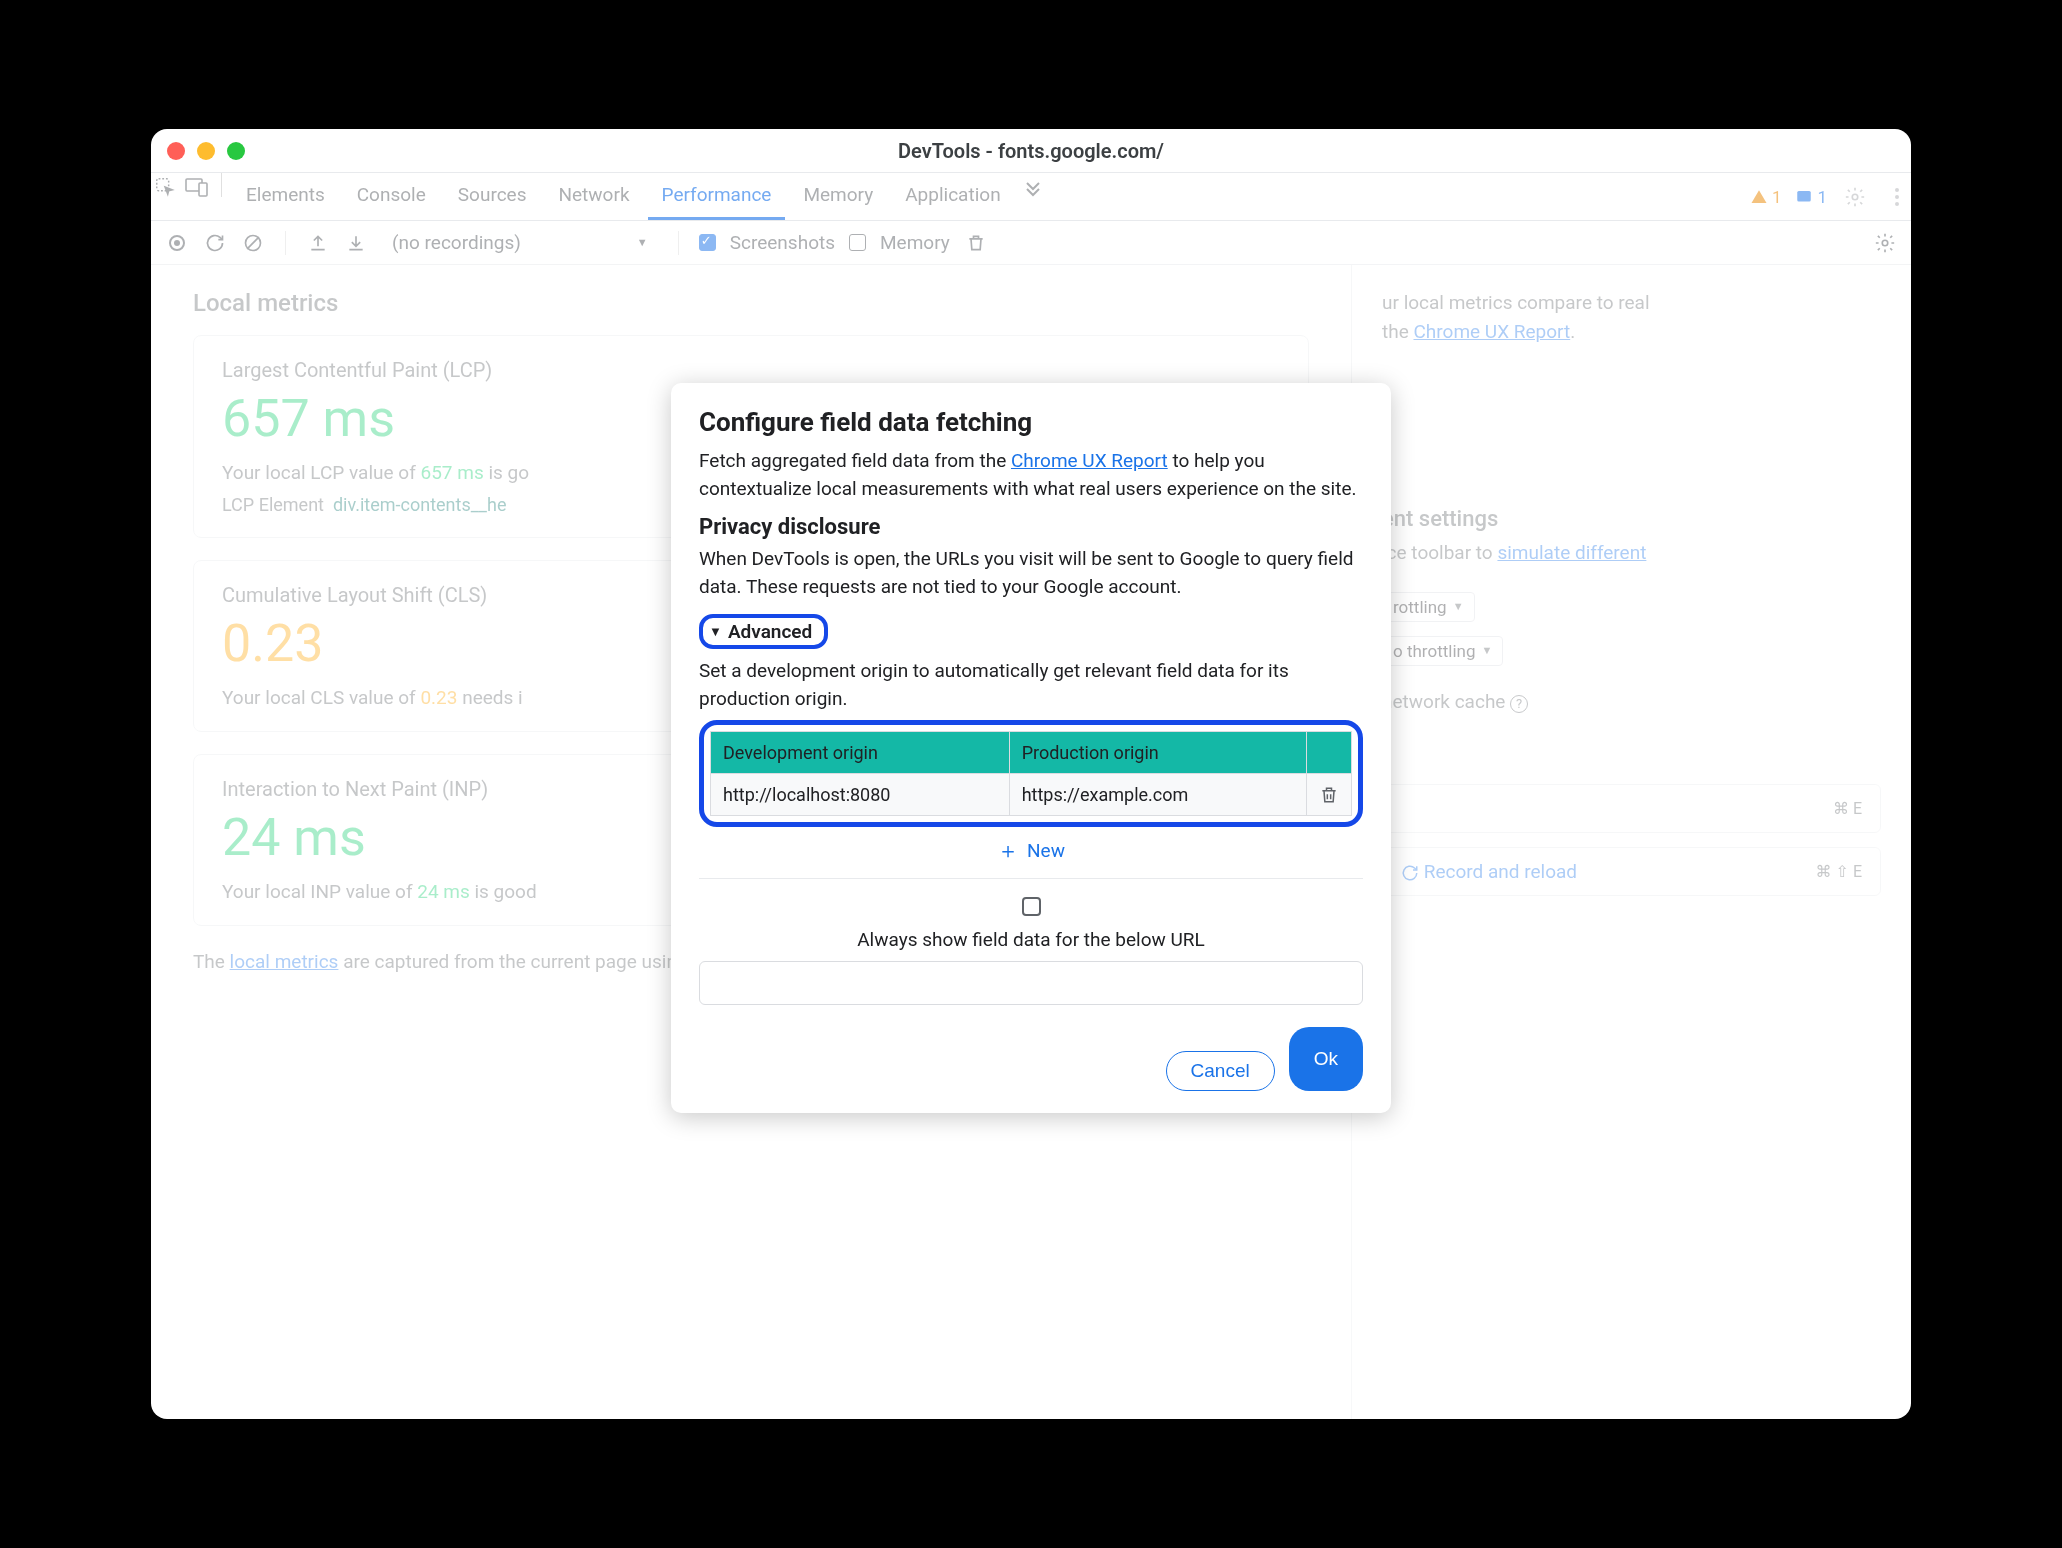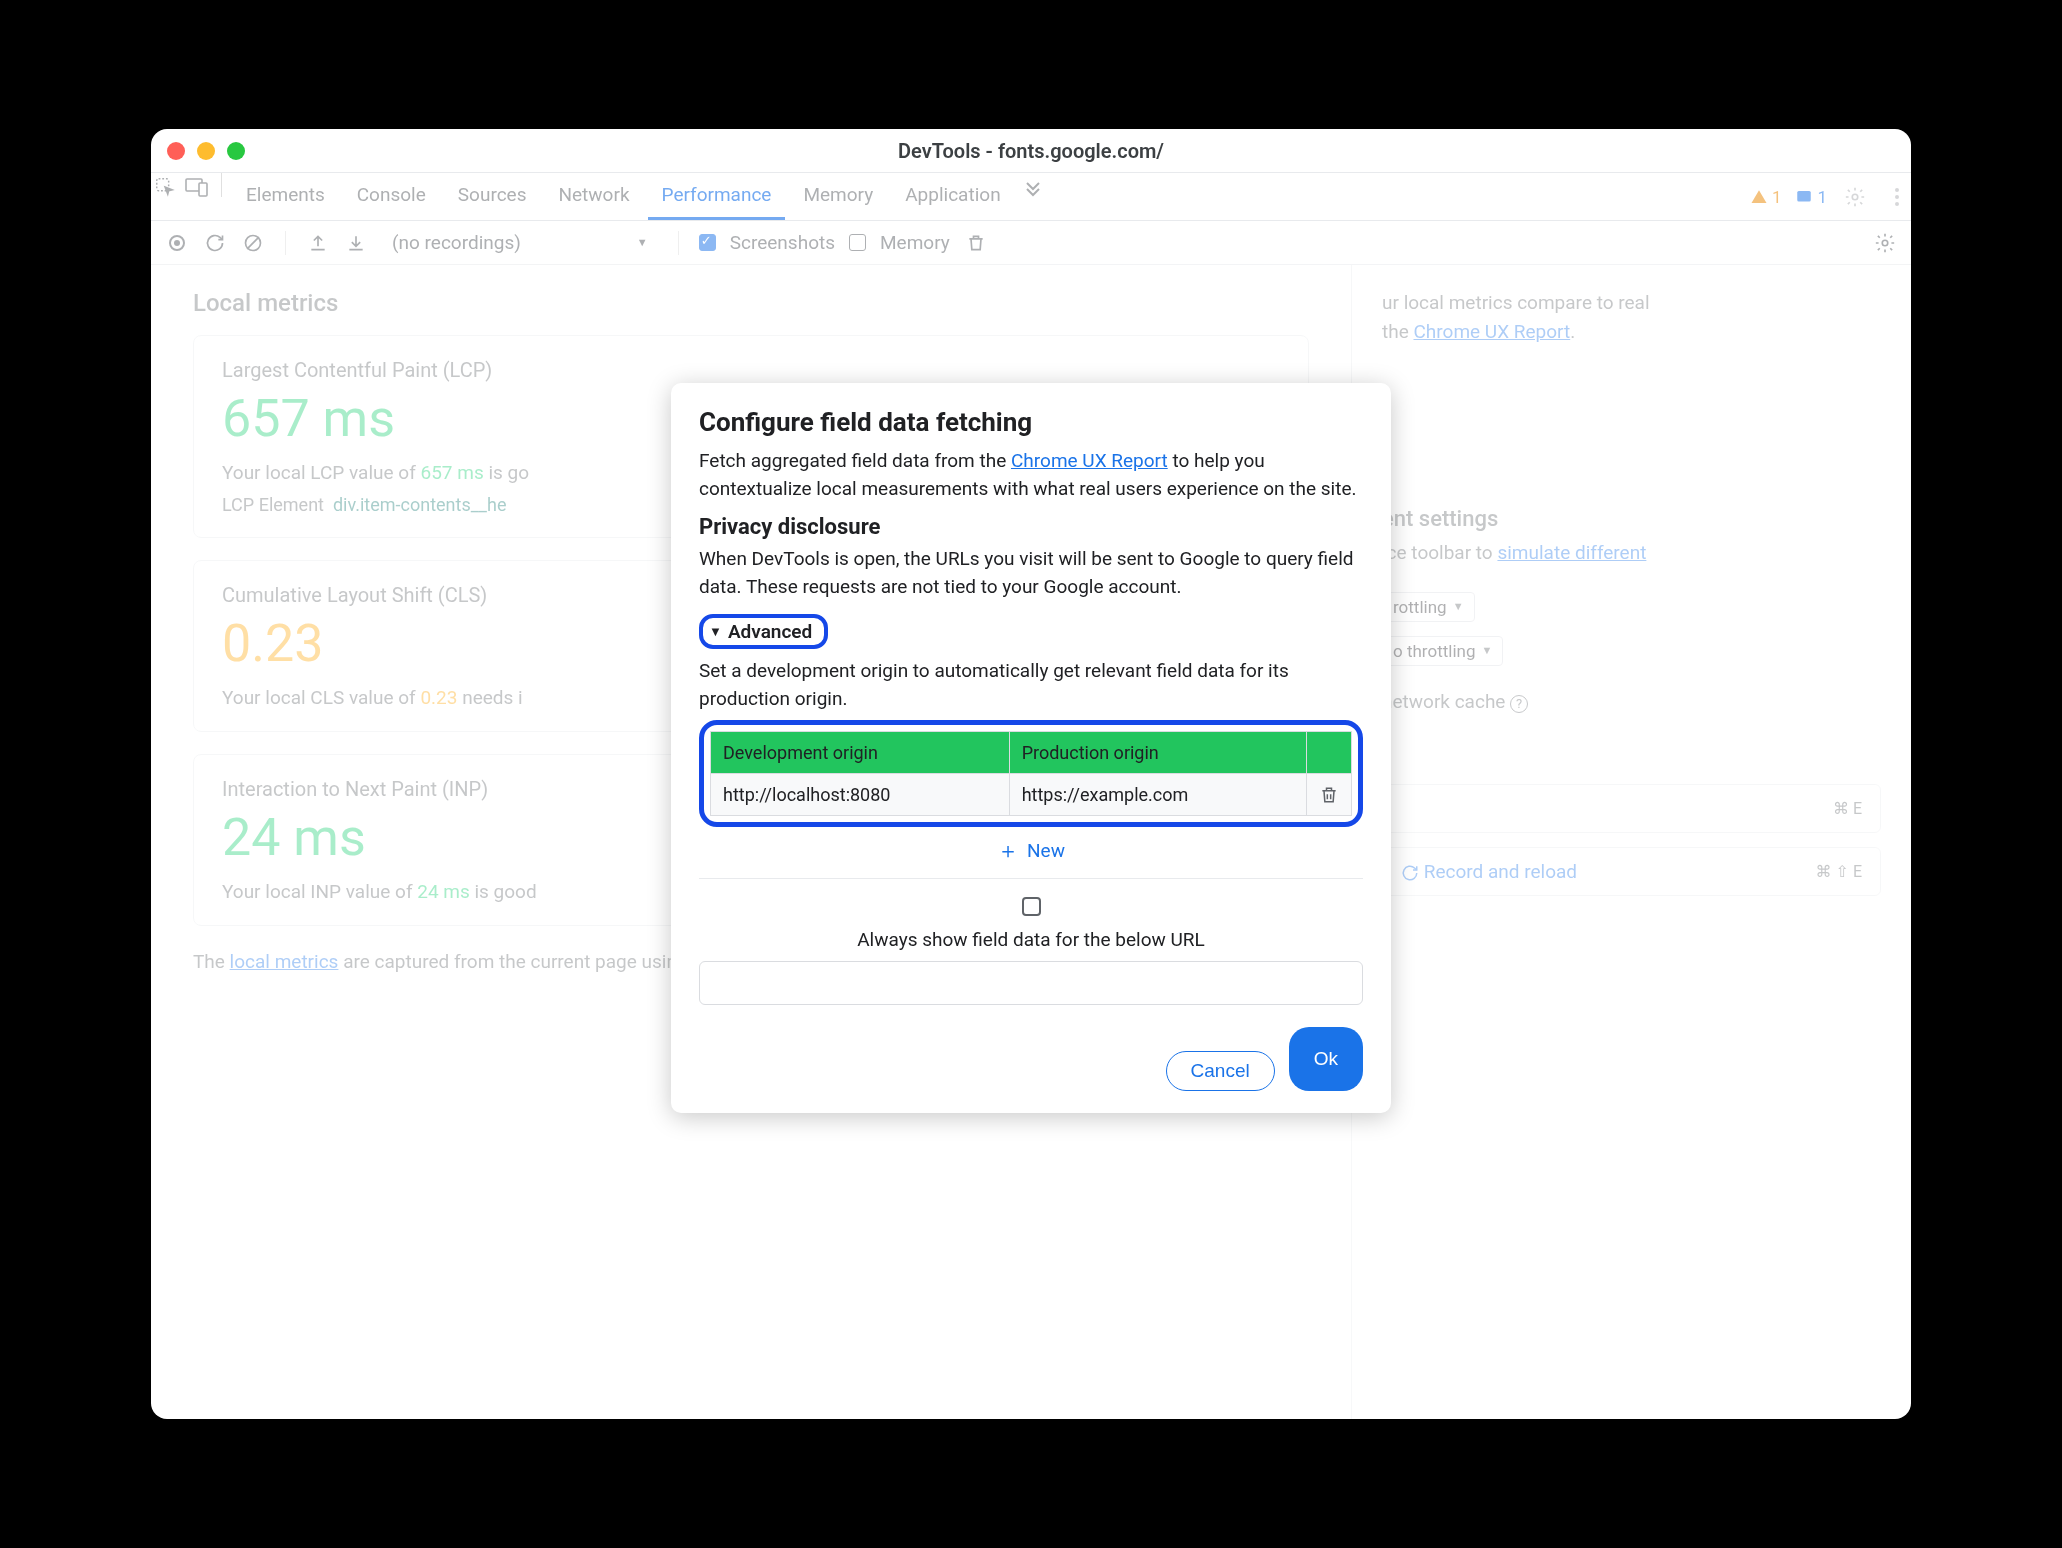--- a/index.html
+++ b/index.html
@@ -107,21 +107,21 @@
   z-index: 10;
 }
 .modal h2 { font-size: 26px; font-weight: 700; margin-bottom: 10px; }
 .modal p { font-size: 19px; line-height: 1.45; color: #202124; margin-bottom: 8px; }
 .modal h3 { font-size: 22px; font-weight: 700; margin-top: 12px; margin-bottom: 6px; }
 .adv-row { display: inline-flex; align-items: center; gap: 6px; font-size: 19px; font-weight: 600; border: 4px solid #1548e8; border-radius: 14px; padding: 2px 12px 2px 6px; margin-top: 6px; margin-bottom: 8px; }
 .adv-row .tri { font-size: 13px; }
 .origin-table-wrap { border: 5px solid #1548e8; border-radius: 18px; padding: 6px; margin-top: 6px; }
 .origin-table { width: 100%; border-collapse: collapse; }
 .origin-table th, .origin-table td { border: 1px solid #dadce0; padding: 10px 12px; text-align: left; font-size: 18px; font-weight: 400; }
-.origin-table th { background: #22c55e; color: #202124; }
+.origin-table th { background: #14b8a6; color: #202124; }
 .origin-table td { background: #f8f9fa; }
 .trash { width: 40px; text-align: center; cursor: pointer; }
 .new-row { display: flex; align-items: center; justify-content: center; gap: 8px; color: #1a73e8; font-size: 19px; padding: 12px 0 16px; cursor: pointer; border-bottom: 1px solid #e8eaed;}
 .always-row { display: flex; align-items: center; gap: 12px; font-size: 19px; margin: 18px 0 10px; flex-direction: column; }
 .always-row .cbox { width: 19px; height: 19px; border: 2px solid #5f6368; border-radius: 4px; }
 .url-input { width: 100%; height: 44px; border: 1px solid #dadce0; border-radius: 6px; margin-bottom: 22px; padding: 0 10px; font-size: 17px; }
 .btn-row { display: flex; justify-content: flex-end; gap: 14px; }
 .btn { padding: 8px 24px; border-radius: 20px; font-size: 19px; cursor: pointer; border: 1px solid transparent; }
 .btn.cancel { background: #fff; border-color: #1a73e8; color: #1a73e8; margin-top: 24px; }
 .btn.ok { background: #1a73e8; color: #fff; }

